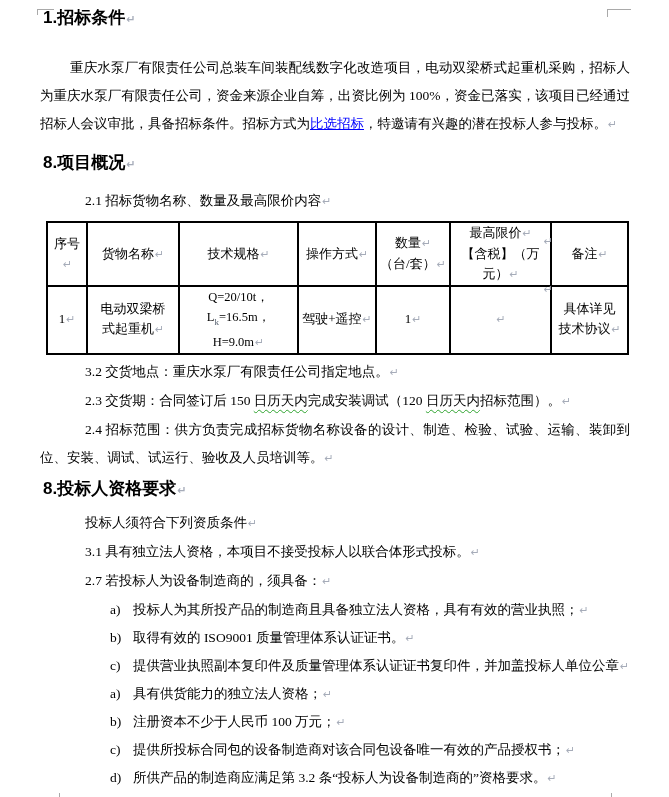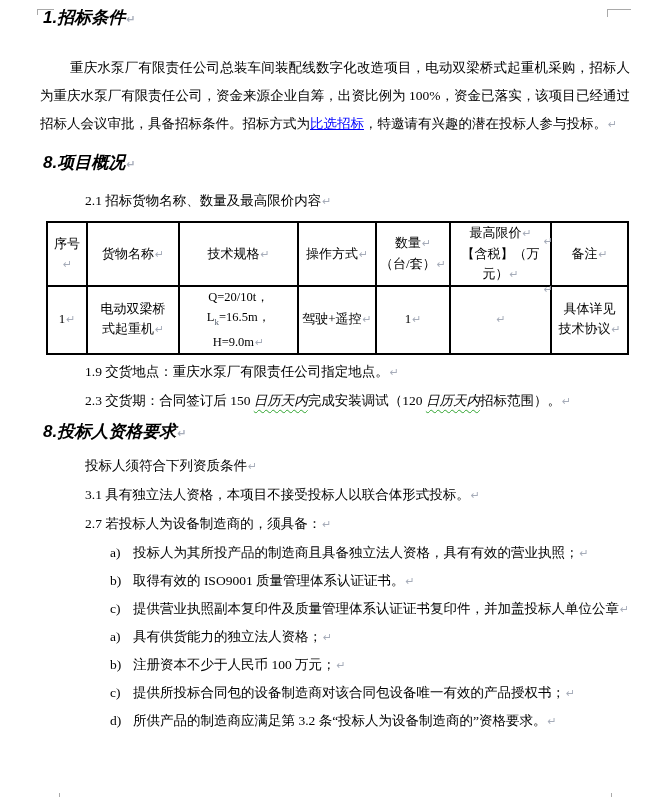--- a/index.html
+++ b/index.html
@@ -11,21 +11,20 @@
   .doc {
     position:relative; box-sizing:border-box;
     width:669px; height:797px;
     padding:0 39px 0 40px;
   }
   
   .heading {
     font-family:"Liberation Sans","DejaVu Sans",sans-serif;
     font-weight:bold; font-size:17px; line-height:24px;
     margin-left:3px;
-    font-style:italic;
   }
   .h1 { margin-top:6px; }
   .h2 { margin-top:12px; }
   .h3 { margin-top:4px; }
   
   .para {
     font-size:13.5px; line-height:28px; text-align:justify;
     margin:0;
   }
   .p-first { margin-top:22px; text-indent:30px; }
@@ -42,21 +41,20 @@
   
   .pilcrow {
     color:#a6acb9; font-size:11px;
     font-family:"DejaVu Sans",sans-serif;
     padding-left:1px;
   }
   .link { color:#0000ff; text-decoration:underline; }
   .grammar {
     text-decoration:underline wavy #2fa32f 1px;
     text-underline-offset:4px;
-    font-style:italic;
   }
   
   .table-wrap { position:relative; margin:5px 0 0 6px; width:494px; }
   table.goods {
     border-collapse:collapse; table-layout:fixed; width:581px;
     font-size:13px; text-align:center;
   }
   table.goods td {
     border:2px solid #000; padding:0 2px;
     line-height:20px; vertical-align:middle; height:44px;
@@ -135,24 +133,25 @@
             <div>具体详见</div>
             <div><span>技术协议</span><span class="pilcrow">↵</span></div>
           </td>
         </tr>
       </tbody>
     </table>
     <span class="row-mark r1">↵</span>
     <span class="row-mark r2">↵</span>
   </div>
 
-  <p class="para numline after-table"><span>1.9 交货地点：重庆水泵厂有限责任公司指定地点。</span><span class="pilcrow">↵</span></p>
+  <p class="para numline after-table"><span>3.2 交货地点：重庆水泵厂有限责任公司指定地点。</span><span class="pilcrow">↵</span></p>
 
   <p class="para numline"><span>2.3 交货期：合同签订后 150 </span><span class="grammar">日历天内</span><span>完成安装调试（120 </span><span class="grammar">日历天内</span><span>招标范围）。</span><span class="pilcrow">↵</span></p>
 
+  <p class="para numline"><span>2.4 招标范围：供方负责完成招标货物名称设备的设计、制造、检验、试验、运输、装卸到位、安装、调试、试运行、验收及人员培训等。</span><span class="pilcrow">↵</span></p>
 
   <div class="heading h3"><span>8.投标人资格要求</span><span class="pilcrow">↵</span></div>
 
   <p class="para numline intro-gap"><span>投标人须符合下列资质条件</span><span class="pilcrow">↵</span></p>
 
   <p class="para numline"><span>3.1 具有独立法人资格，本项目不接受投标人以联合体形式投标。</span><span class="pilcrow">↵</span></p>
 
   <p class="para numline"><span>2.7 若投标人为设备制造商的，须具备：</span><span class="pilcrow">↵</span></p>
 
   <div class="list-item"><span class="marker">a)</span><span>投标人为其所投产品的制造商且具备独立法人资格，具有有效的营业执照；</span><span class="pilcrow">↵</span></div>

